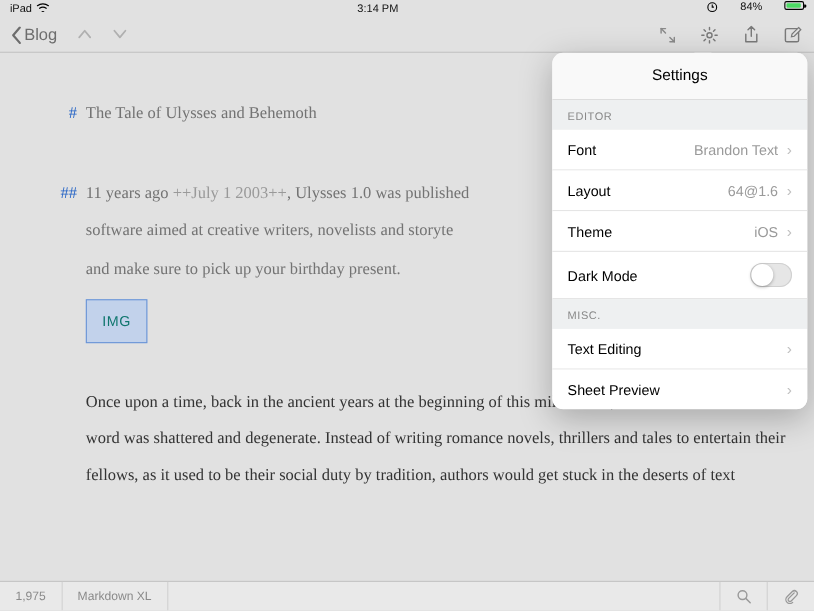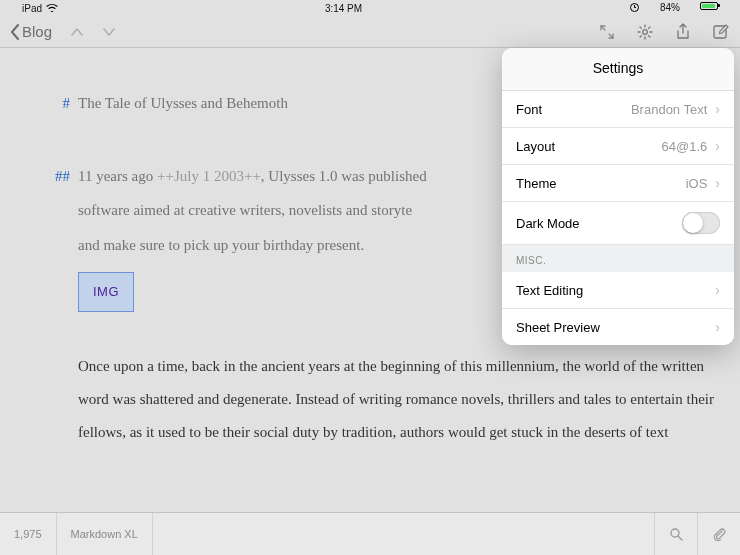--- a/index.html
+++ b/index.html
@@ -1,20 +1,20 @@
 <!DOCTYPE html>
 <html><head>
 <meta charset="utf-8">
 <style>
 * { margin: 0; padding: 0; box-sizing: border-box; }
 html, body { width: 740px; height: 555px; overflow: hidden; font-family: -apple-system, "Helvetica Neue", Arial, sans-serif; }
 body { background: #e1e1e1; position: relative; }
 
 
-.status-bar { height: 16px; background: #e1e1e1; display: flex; align-items: center; justify-content: space-between; padding: 0 22px; font-size: 10px; color: #111; }
+.status-bar { height: 16px; background: #e1e1e1; display: flex; align-items: center; justify-content: space-between; padding: 0 9px; font-size: 10px; color: #111; }
 .status-left { display: flex; align-items: center; gap: 4px; }
 .status-right { display: flex; align-items: flex-start; gap: 20px; }
 .battery { width: 18px; height: 8px; border: 1px solid #000; border-radius: 2px; position: relative; display: inline-block; }
 .battery::after { content: ""; position: absolute; right: -3px; top: 1.5px; width: 2px; height: 3px; background: #000; border-radius: 0 1px 1px 0; }
 .battery-fill { position: absolute; left: 1px; top: 1px; bottom: 1px; width: 84%; background: #4cd964; border-radius: 1px; }
 
 
 .toolbar { height: 32px; background: #e1e1e1; border-bottom: 1px solid #c2c2c2; display: flex; align-items: center; padding: 0 10px; }
 .toolbar-left { display: flex; align-items: center; gap: 10px; }
 .back-btn { display: flex; align-items: flex-end; color: #6d6d6d; font-size: 15px; cursor: pointer; }
@@ -22,25 +22,25 @@
 .toolbar-right { margin-left: auto; display: flex; align-items: center; gap: 20px; color: #7a7a7a; }
 .toolbar-icon { width: 18px; height: 18px; display: flex; align-items: center; justify-content: center; }
 
 
 .editor { position: absolute; top: 48px; left: 0; right: 0; bottom: 28px; padding: 30px 10px 10px 10px; font-family: Georgia, 'Times New Roman', serif; font-size: 15px; line-height: 2.3; color: #333; }
 .editor .line { padding-left: 68px; text-indent: 0; }
 .editor .gutter { display: inline-block; width: 34px; margin-left: -42px; text-align: right; color: #2664c5; font-weight: 400; margin-right: 8px; }
 .blue { color: #737373; }
 .grey { color: #999; }
 .heading1 { margin-bottom: 38px; margin-top: 8px; }
-.pill { display: inline-block; background: #c2d2eb; border: 1px solid #6a94d6; color: #4c1d95; padding: 4px 14px; margin-top: 10px; margin-bottom: 18px; font-family: -apple-system, "Helvetica Neue", Arial, sans-serif; font-size: 13px; letter-spacing: 0.5px; }
+.pill { display: inline-block; background: #c2d2eb; border: 1px solid #6a94d6; color: #0f766e; padding: 4px 14px; margin-top: 10px; margin-bottom: 18px; font-family: -apple-system, "Helvetica Neue", Arial, sans-serif; font-size: 13px; letter-spacing: 0.5px; }
 .body-para { margin-top: 20px; line-height: 2.2; }
 
 
-.bottom-bar { position: absolute; bottom: 0; left: 0; right: 0; height: 43px; background: #e9e9e9; border-top: 1px solid #c2c2c2; display: flex; align-items: center; font-size: 11px; color: #8a8a8a; }
+.bottom-bar { position: absolute; bottom: 0; left: 0; right: 0; height: 27px; background: #e9e9e9; border-top: 1px solid #c2c2c2; display: flex; align-items: center; font-size: 11px; color: #8a8a8a; }
 .bottom-cell { padding: 0 14px; border-right: 1px solid #d1d1d1; height: 100%; display: flex; align-items: center; }
 .bottom-spacer { flex: 1; border-right: 1px solid #d1d1d1; height: 100%; }
 .bottom-icon { padding: 0 14px; height: 100%; display: flex; align-items: center; border-right: 1px solid #d1d1d1; }
 .bottom-icon:last-child { border-right: none; }
 
 
 .popover { position: absolute; top: 48px; right: 6px; width: 232px; background: #f4f4f4; border-radius: 10px; box-shadow: 0 8px 30px rgba(0,0,0,0.25); overflow: hidden; font-size: 13px; color: #000; }
 .popover::before { content: ""; position: absolute; top: -8px; right: 86px; border-left: 9px solid transparent; border-right: 9px solid transparent; border-bottom: 9px solid #f9f9f9; }
 .popover-header { background: #f9f9f9; text-align: center; font-weight: 500; padding: 12px 0 14px 0; border-bottom: 1px solid #ddd; font-size: 14px; }
 .popover-section-label { padding: 10px 14px 6px 14px; font-size: 10px; letter-spacing: 0.5px; color: #888; background: #eef0f1; }
@@ -149,20 +149,21 @@
   </div>
   <div class="bottom-icon">
     <svg width="14" height="14" viewBox="0 0 14 14">
         <path d="M10 4 L5 9 a1.6 1.6 0 0 0 2.3 2.3 L12 6.5 a2.6 2.6 0 0 0 -3.7 -3.7 L3.5 7.5 a3.6 3.6 0 0 0 5.1 5.1" stroke="#9a9a9a" stroke-width="1.2" fill="none" stroke-linecap="round"></path>
       </svg>
   </div>
 </div>
 
 <div class="popover">
   <div class="popover-header">Settings</div>
+  <div class="popover-section-label">EDITOR</div>
   <div class="popover-row">
     <span>Font</span>
     <span class="row-right">
         <span>Brandon Text</span>
         <span class="chev">›</span>
       </span>
   </div>
   <div class="popover-row">
     <span>Layout</span>
     <span class="row-right">

